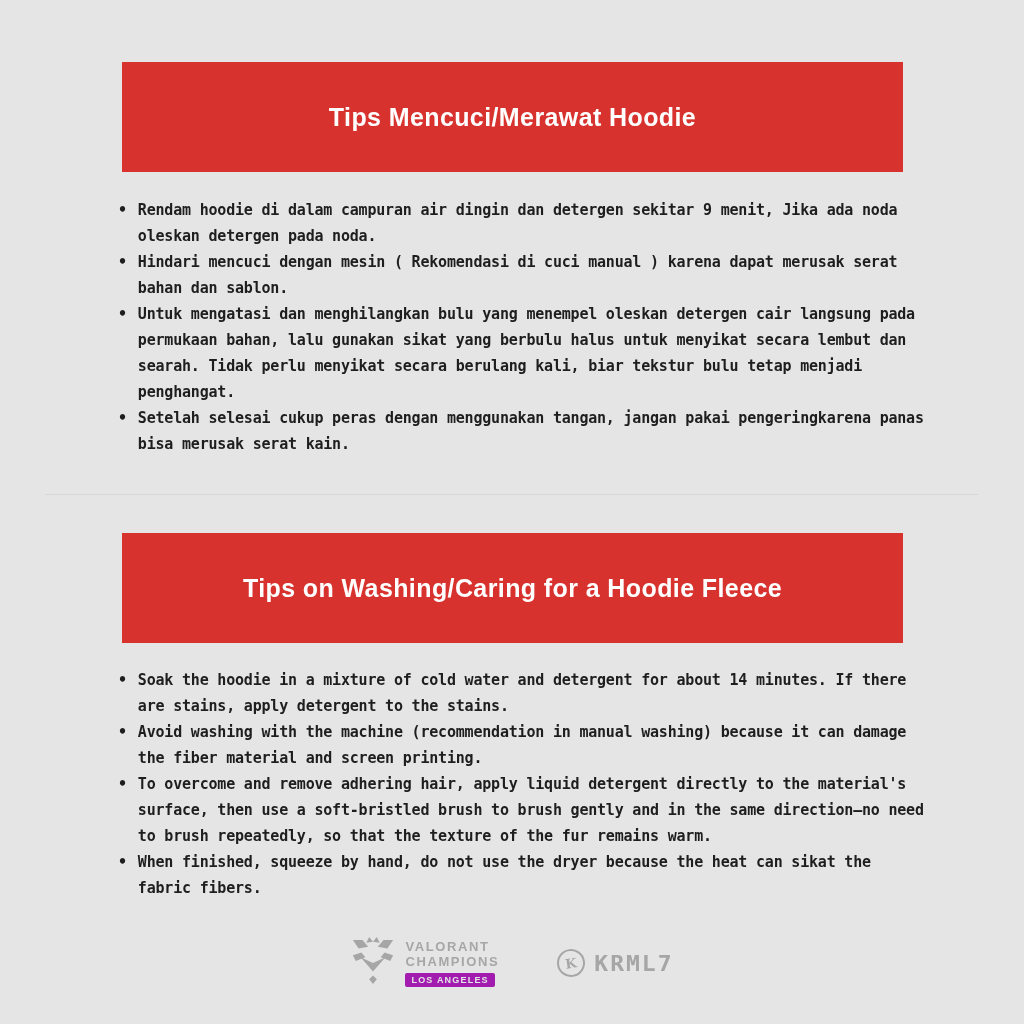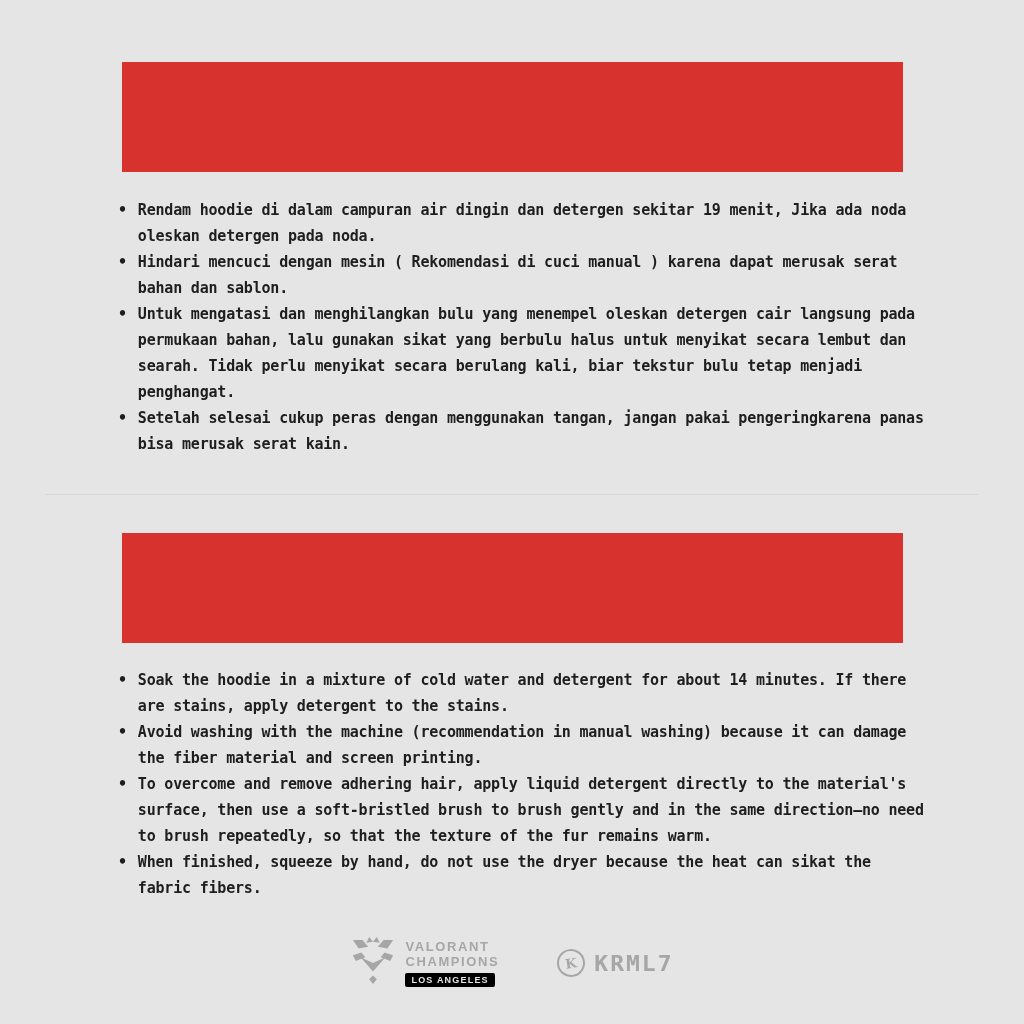--- a/index.html
+++ b/index.html
@@ -67,21 +67,21 @@
   .val-text { display: flex; flex-direction: column; }
   .val-line {
     font-size: 13px; font-weight: 700;
     letter-spacing: 1.6px;
     color: #a6a6a6;
     line-height: 15px;
   }
   .val-badge {
     margin-top: 4px;
     align-self: flex-start;
-    background: #000000;
+    background: #a21caf;
     color: #e5e5e5;
     font-size: 9px; font-weight: 700;
     letter-spacing: 1.2px;
     padding: 2px 6px 1px 6px;
     border-radius: 2px;
     line-height: 11px;
   }
   .brand-logo { display: flex; align-items: center; gap: 9px; }
   .brand-monogram {
     width: 24px; height: 24px;
@@ -99,44 +99,46 @@
     font-size: 23px;
     letter-spacing: 2px;
     color: #a6a6a6;
     transform: scaleY(0.95);
   }
 </style>
 </head>
 <body>
 
 <div class="banner" id="banner-id">
+  <div class="title-line">Tips Mencuci/Merawat Hoodie</div>
 </div>
 
 <ul class="tips-list" id="list-id">
   <li>
     <span class="dot">•</span>
-    <span class="txt">Rendam hoodie di dalam campuran air dingin dan detergen sekitar 19 menit, Jika ada noda oleskan detergen pada noda.</span>
+    <span class="txt">Rendam hoodie di dalam campuran air dingin dan detergen sekitar 9 menit, Jika ada noda oleskan detergen pada noda.</span>
   </li>
   <li>
     <span class="dot">•</span>
     <span class="txt">Hindari mencuci dengan mesin ( Rekomendasi di cuci manual ) karena dapat merusak serat bahan dan sablon.</span>
   </li>
   <li>
     <span class="dot">•</span>
     <span class="txt">Untuk mengatasi dan menghilangkan bulu yang menempel oleskan detergen cair langsung pada permukaan bahan, lalu gunakan sikat yang berbulu halus untuk menyikat secara lembut dan searah. Tidak perlu menyikat secara berulang kali, biar tekstur bulu tetap menjadi penghangat.</span>
   </li>
   <li>
     <span class="dot">•</span>
     <span class="txt">Setelah selesai cukup peras dengan menggunakan tangan, jangan pakai pengeringkarena panas bisa merusak serat kain.</span>
   </li>
 </ul>
 
 <div class="divider"></div>
 
 <div class="banner" id="banner-en">
+  <div class="title-line">Tips on Washing/Caring for a Hoodie Fleece</div>
 </div>
 
 <ul class="tips-list" id="list-en">
   <li>
     <span class="dot">•</span>
     <span class="txt">Soak the hoodie in a mixture of cold water and detergent for about 14 minutes. If there are stains, apply detergent to the stains.</span>
   </li>
   <li>
     <span class="dot">•</span>
     <span class="txt">Avoid washing with the machine (recommendation in manual washing) because it can damage the fiber material and screen printing.</span>

